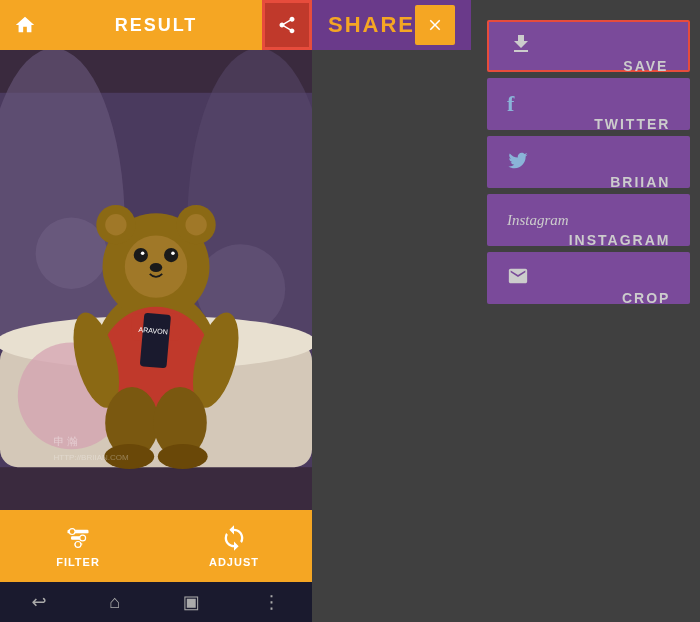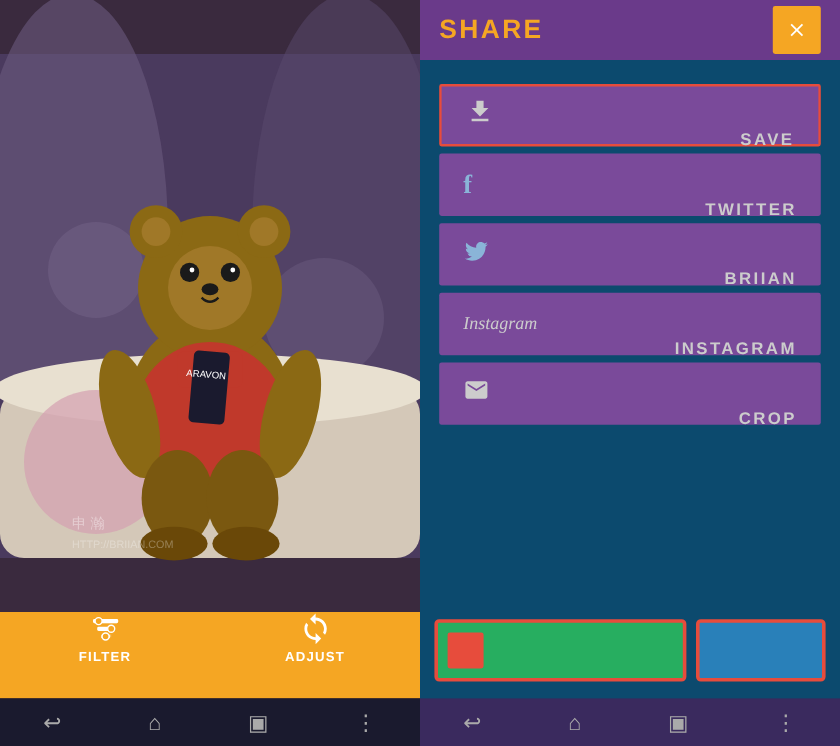--- a/index.html
+++ b/index.html
@@ -71,20 +71,21 @@
       align-items: center;
       justify-content: center;
       overflow: hidden;
       position: relative;
     }
 
     .bottom-toolbar {
       background: #f5a623;
       height: 72px;
       display: flex;
+      align-items: center;
       justify-content: space-around;
       flex-shrink: 0;
     }
 
     .toolbar-item {
       display: flex;
       flex-direction: column;
       align-items: center;
       gap: 4px;
       cursor: pointer;
@@ -108,25 +109,25 @@
     }
 
     .nav-bar-left .nav-icon {
       color: #aaa;
       font-size: 18px;
       cursor: pointer;
     }
 
     
     .right-panel {
-      width: 350px;
+      width: 388px;
       height: 622px;
-      background: #0c4a6e;
-      display: flex;
-      flex-direction: column;
+      background: #404040;
+      display: flex;
+      flex-direction: row;
     }
 
     .right-header {
       height: 50px;
       background: #6a3a8a;
       display: flex;
       align-items: center;
       justify-content: space-between;
       padding: 0 16px;
       flex-shrink: 0;
@@ -258,20 +259,33 @@
     .bear-svg {
       width: 100%;
       height: 100%;
     }
   </style>
 </head>
 <body>
 
 <div class="left-panel">
 
+  <div class="left-header">
+    <div class="home-btn">
+      <svg width="22" height="22" viewBox="0 0 24 24" fill="white">
+        <path d="M10 20v-6h4v6h5v-8h3L12 3 2 12h3v8z"></path>
+      </svg>
+    </div>
+    <span class="title">RESULT</span>
+    <div class="share-btn">
+      <svg width="20" height="20" viewBox="0 0 24 24" fill="white">
+        <path d="M18 16.08c-.76 0-1.44.3-1.96.77L8.91 12.7c.05-.23.09-.46.09-.7s-.04-.47-.09-.7l7.05-4.11c.54.5 1.25.81 2.04.81 1.66 0 3-1.34 3-3s-1.34-3-3-3-3 1.34-3 3c0 .24.04.47.09.7L8.04 9.81C7.5 9.31 6.79 9 6 9c-1.66 0-3 1.34-3 3s1.34 3 3 3c.79 0 1.5-.31 2.04-.81l7.12 4.16c-.05.21-.08.43-.08.65 0 1.61 1.31 2.92 2.92 2.92s2.92-1.31 2.92-2.92-1.31-2.92-2.92-2.92z"></path>
+      </svg>
+    </div>
+  </div>
 
   <div class="image-area">
     <svg class="bear-svg" viewBox="0 0 350 420" xmlns="http://www.w3.org/2000/svg">
 
       <rect width="350" height="420" fill="#4a3a5e"></rect>
 
       <ellipse cx="60" cy="150" rx="80" ry="200" fill="#6a5a7e" opacity="0.6"></ellipse>
 
       <ellipse cx="290" cy="150" rx="80" ry="200" fill="#5a4a6e" opacity="0.5"></ellipse>
 

